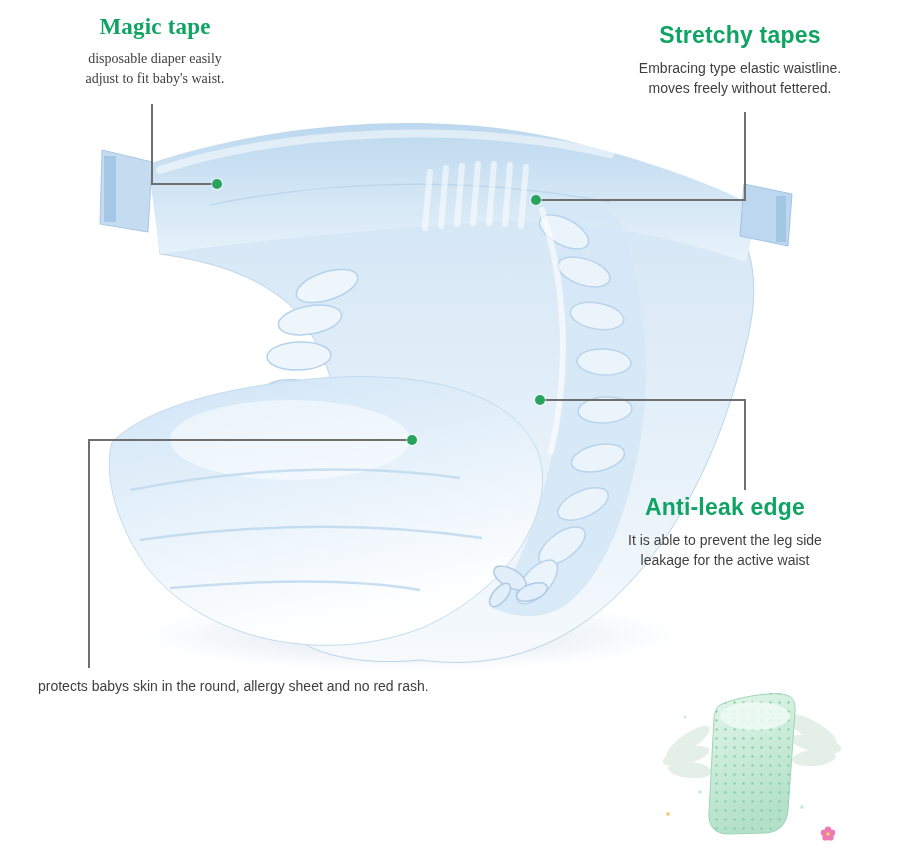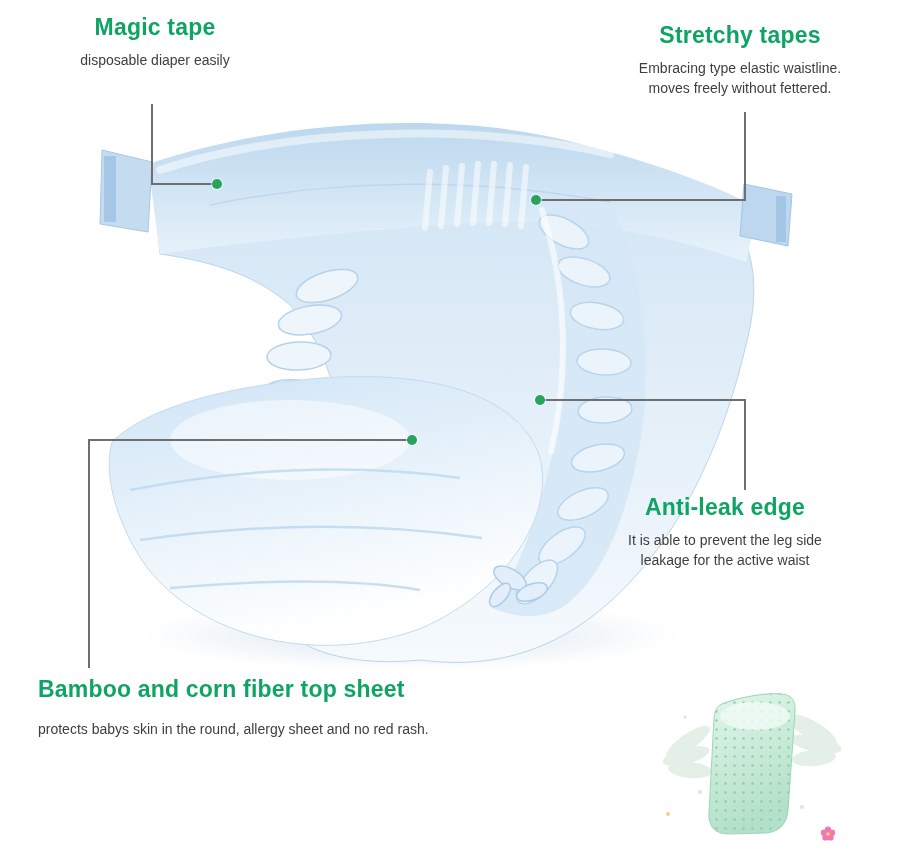--- a/index.html
+++ b/index.html
@@ -175,35 +175,35 @@
   <div class="dot" style="left:531px;top:195px;"></div>
 
   <div class="cline" style="left:544px;top:399px;width:202px;height:2px;"></div>
   <div class="cline" style="left:744px;top:399px;width:2px;height:91px;"></div>
   <div class="dot" style="left:535px;top:395px;"></div>
 
   <div class="cline" style="left:88px;top:439px;width:321px;height:2px;"></div>
   <div class="cline" style="left:88px;top:439px;width:2px;height:229px;"></div>
   <div class="dot" style="left:407px;top:435px;"></div>
 
-  <div class="callout center" style="left:25px;top:14px;width:260px;">
+  <div class="callout center" style="left:25px;top:14px;width:260px;font-family:Liberation Serif, serif;">
     <h2 class="title">Magic tape</h2>
     <div class="desc-line">disposable diaper easily</div>
+    <div class="desc-line">adjust to fit baby's waist.</div>
   </div>
 
   <div class="callout center" style="left:575px;top:22px;width:330px;">
     <h2 class="title">Stretchy tapes</h2>
     <div class="desc-line">Embracing type elastic waistline.</div>
     <div class="desc-line">moves freely without fettered.</div>
   </div>
 
   <div class="callout center" style="left:570px;top:494px;width:310px;">
     <h2 class="title">Anti-leak edge</h2>
     <div class="desc-line">It is able to prevent the leg side</div>
     <div class="desc-line">leakage for the active waist</div>
   </div>
 
   <div class="callout left" style="left:38px;top:676px;width:640px;">
-    <h2 class="title" style="margin-bottom:16px;">Bamboo and corn fiber top sheet</h2>
     <div class="desc-line">protects babys skin in the round, allergy sheet and no red rash.</div>
   </div>
 
 </div>
 
 </body></html>

